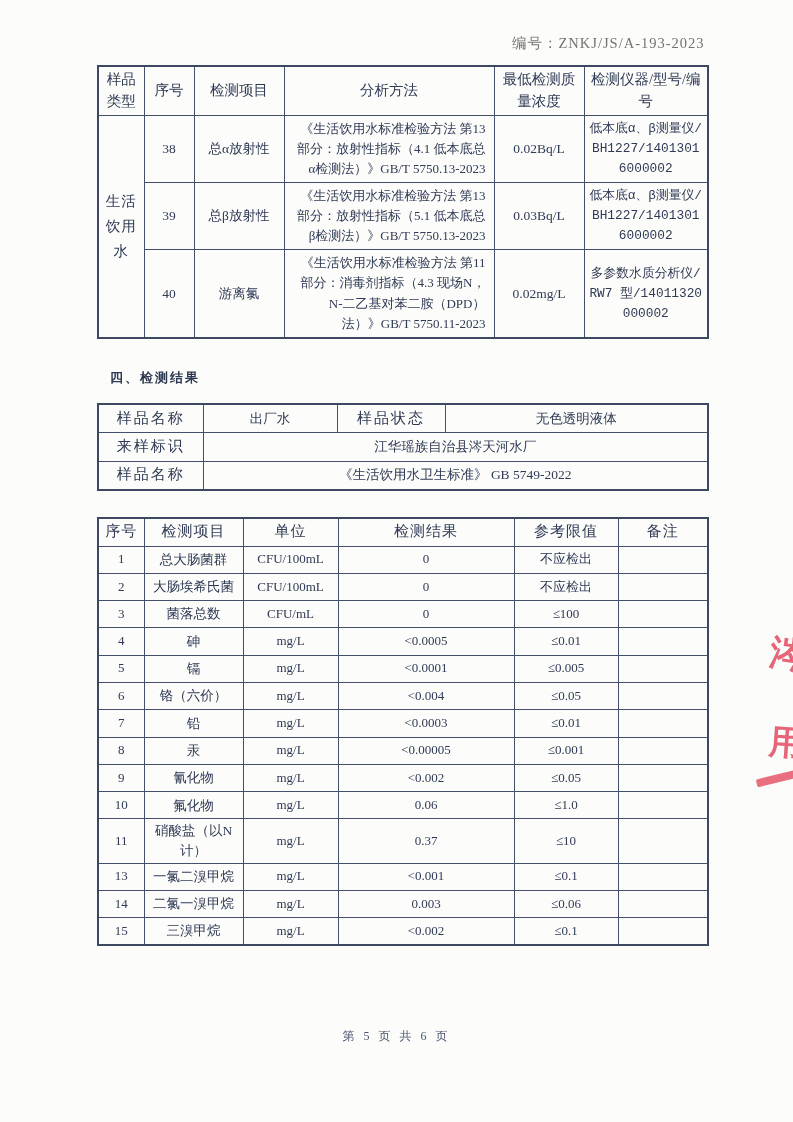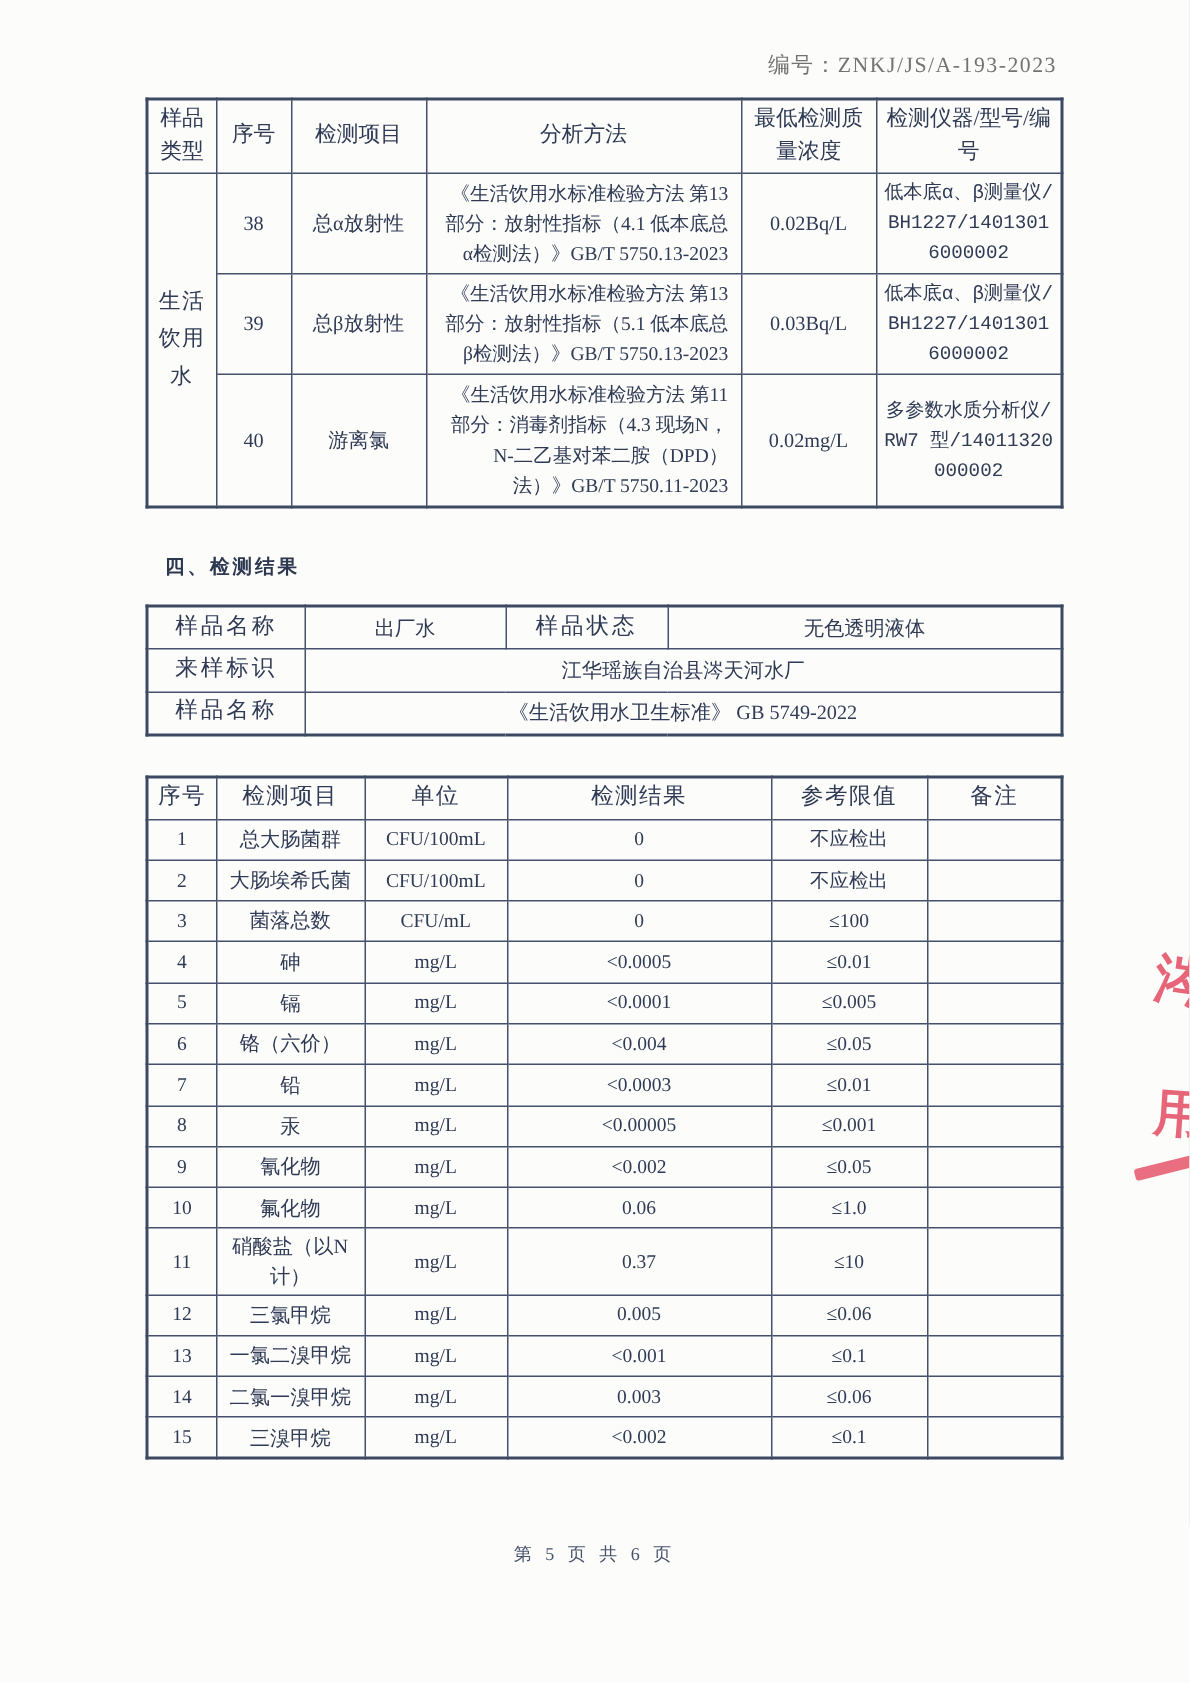--- a/index.html
+++ b/index.html
@@ -248,28 +248,20 @@
 
         <tr class="data-row">
           <td class="num">11</td>
           <td>硝酸盐（以N计）</td>
           <td class="num">mg/L</td>
           <td class="num">0.37</td>
           <td class="num">≤10</td>
           <td></td>
         </tr>
 
-        <tr class="data-row">
-          <td class="num">12</td>
-          <td>三氯甲烷</td>
-          <td class="num">mg/L</td>
-          <td class="num">0.005</td>
-          <td class="num">≤0.06</td>
-          <td></td>
-        </tr>
 
         <tr class="data-row">
           <td class="num">13</td>
           <td>一氯二溴甲烷</td>
           <td class="num">mg/L</td>
           <td class="num">&lt;0.001</td>
           <td class="num">≤0.1</td>
           <td></td>
         </tr>
 

